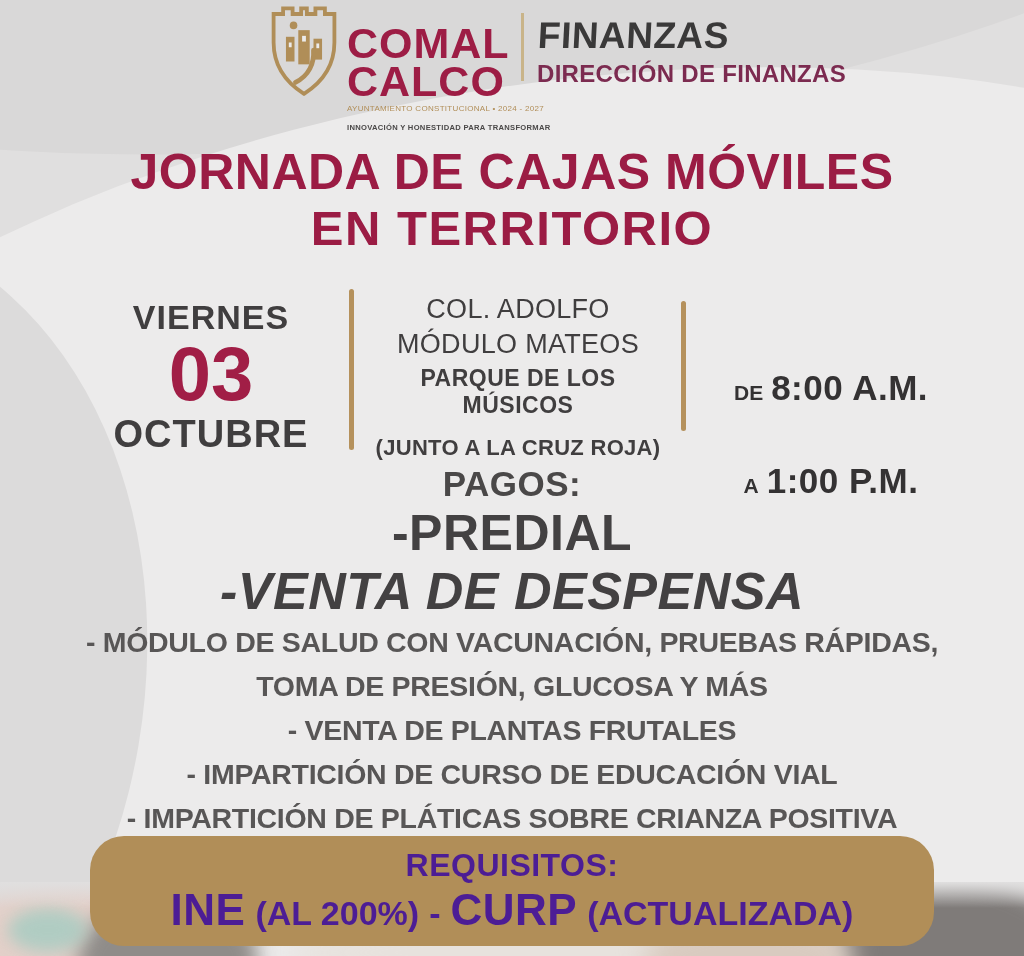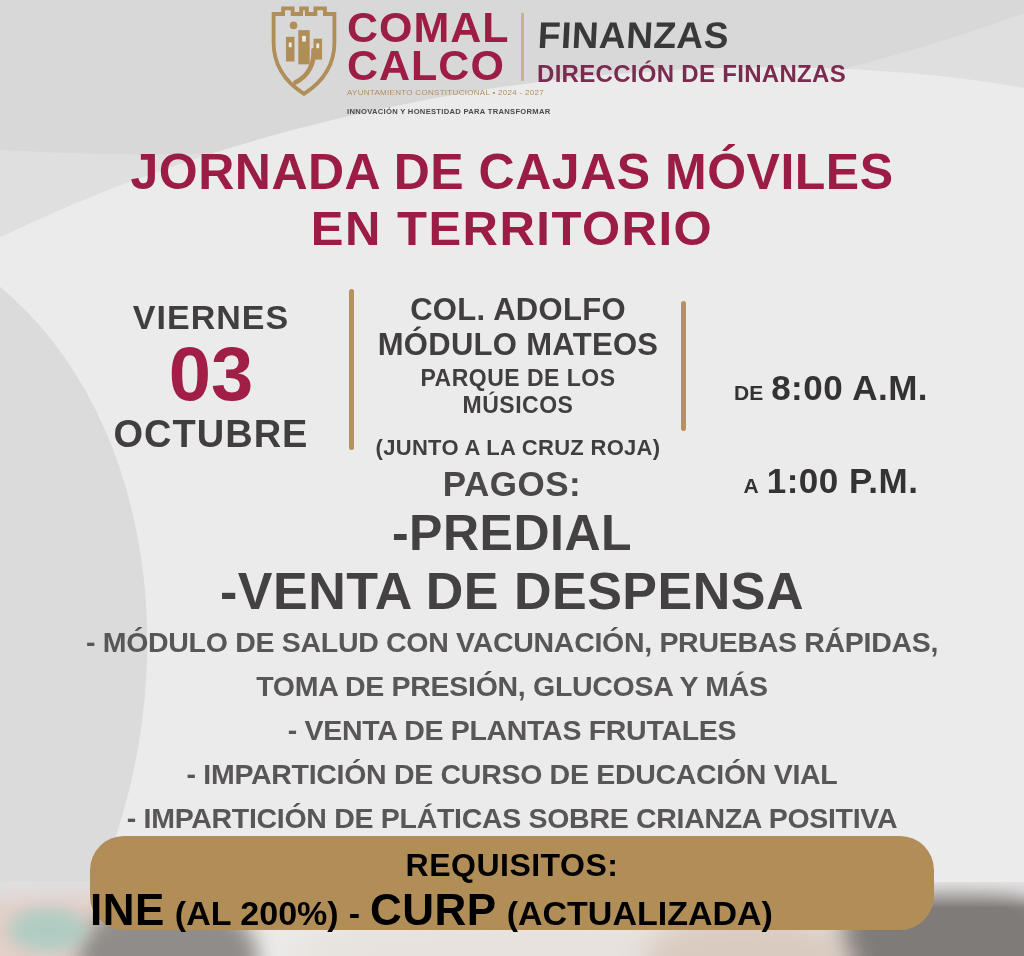--- a/index.html
+++ b/index.html
@@ -23,21 +23,21 @@
   .b4 { left:290px; bottom:-44px; width:520px; height:95px;  background:#E7E2DD; filter:blur(15px); }
   .b5 { right:-50px;bottom:-70px; width:240px; height:150px; background:#7F7B79; filter:blur(11px); }
   .b6 { right:170px;bottom:-52px; width:210px; height:95px;  background:#D9CBC0; filter:blur(13px); }
   .photo-strip::before { content:""; position:absolute; left:0; top:0; width:100%; height:26px;
     background:linear-gradient(#E0DFDF, rgba(224,223,223,0)); z-index:3; }
 
   .content { position:absolute; inset:0; z-index:3; }
 
   
   .logo-shield { position:absolute; left:266px; top:4px; width:76px; height:96px; }
-  .wordmark { position:absolute; left:347px; top:8px; width:172px; text-align:left; }
+  .wordmark { position:absolute; left:347px; top:24px; width:172px; text-align:left; }
   .wordmark-line { font-size:43px; line-height:38px; font-weight:bold; letter-spacing:1px; color:#9D1D45; }
   .tagline-gold { margin-top:4px; font-size:8px; font-weight:normal; letter-spacing:.3px; color:#B18E58; white-space:nowrap; }
   .tagline-dark { margin-top:10px; font-size:7.6px; font-weight:bold; letter-spacing:.3px; color:#4A4848; white-space:nowrap; }
   .header-vdiv { position:absolute; left:521px; top:13px; width:3px; height:68px; background:#C9B489; }
   .dept { position:absolute; left:537px; top:17px; text-align:left; }
   .dept-title { font-size:37px; line-height:38px; font-weight:bold; letter-spacing:.5px; color:#3A3939; transform:skewX(-3deg); transform-origin:left bottom; }
   .dept-sub { margin-top:5px; font-size:24px; font-weight:bold; letter-spacing:.3px; color:#7C2B50; }
 
   
   .main-title { position:absolute; left:0; top:144px; width:1024px; text-align:center; color:#9B1C44; font-weight:bold; }
@@ -48,45 +48,45 @@
   .date-col { position:absolute; left:78px; top:297px; width:266px; text-align:center; color:#403E3F; }
   .date-weekday { font-size:34px; font-weight:bold; letter-spacing:1px; line-height:40px; }
   .date-day { font-size:76px; font-weight:bold; line-height:74px; color:#A11E46; }
   .date-month { font-size:38px; font-weight:bold; letter-spacing:1px; line-height:46px; }
 
   .gold-vdiv { position:absolute; width:5px; background:#B5915C; border-radius:3px; }
   .vdiv1 { left:349px; top:289px; height:161px; }
   .vdiv2 { left:681px; top:301px; height:130px; }
 
   .loc-col { position:absolute; left:360px; top:292px; width:316px; text-align:center; color:#403E3F; }
-  .loc-main { font-size:31px; font-weight:bold; line-height:35px; letter-spacing:.3px; }
+  .loc-main { font-size:27px; font-weight:normal; line-height:35px; letter-spacing:.3px; }
   .loc-venue { font-size:23px; font-weight:600; line-height:27px; letter-spacing:.5px; margin-top:3px; }
   .loc-venue2 { font-size:23px; font-weight:600; line-height:27px; letter-spacing:.5px; }
   .loc-ref { font-size:22px; font-weight:700; line-height:30px; letter-spacing:.3px; margin-top:14px; }
 
   .time-col { position:absolute; left:696px; top:322px; width:270px; color:#343233; }
   .time-row { display:flex; justify-content:center; align-items:baseline; line-height:44px;margin-top:44px; }
   .time-label { font-size:21px; font-weight:bold; margin-right:8px; }
   .time-value { font-size:35px; font-weight:bold; letter-spacing:.5px; }
 
   
   .services { position:absolute; left:0; top:463px; width:1024px; text-align:center; }
   .services-heading { font-size:35px; font-weight:bold; color:#4A4848; line-height:42px; letter-spacing:.5px; }
   .featured-0 { font-size:50px; font-weight:bold; color:#434142; line-height:56px; letter-spacing:.5px; }
-  .featured-1 { font-size:52px; font-weight:bold; color:#434142; line-height:60px; letter-spacing:.5px; }
+  .featured-1 { font-size:52px; font-weight:bold; color:#434142; line-height:60px; letter-spacing:.5px;font-style:italic; }
 
   .service-list { position:absolute; left:42px; top:620px; width:940px; text-align:center; color:#585656; }
   .service-item { font-size:28.5px; font-weight:bold; line-height:44px; letter-spacing:-.3px; }
   .service-item.wrap { max-width:860px; margin:0 auto; }
 
   
-  .req-box { position:absolute; left:90px; top:836px; width:844px; height:94px; background:#B18E58;
-    border-radius:34px; text-align:center; color:#000000; z-index:5; }
+  .req-box { position:absolute; left:90px; top:836px; width:844px; height:110px; background:#B18E58;
+    border-radius:34px; text-align:center; color:#4c1d95; z-index:5; }
   .req-heading { margin-top:9px; font-size:32px; font-weight:bold; letter-spacing:.5px; line-height:40px; }
-  .req-line { display:flex; justify-content:flex-start; align-items:baseline; line-height:50px; }
+  .req-line { display:flex; justify-content:center; align-items:baseline; line-height:50px; }
   .req-doc { font-size:44px; font-weight:bold; letter-spacing:.5px; }
   .req-detail { font-size:34px; font-weight:600; margin-left:10px; }
   .req-sep { font-size:34px; font-weight:bold; margin:0 10px; }
 </style>
 </head>
 <body>
 
 <div class="poster">
 
   <div class="wave wave-dark-top"></div>

